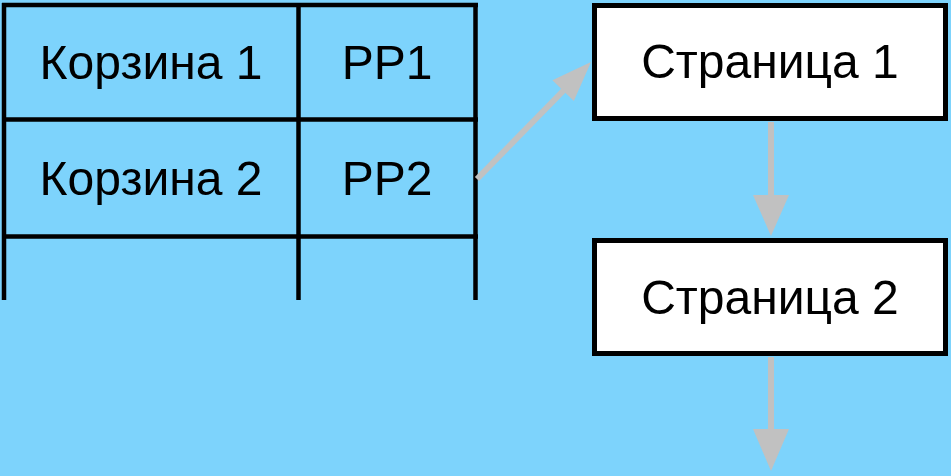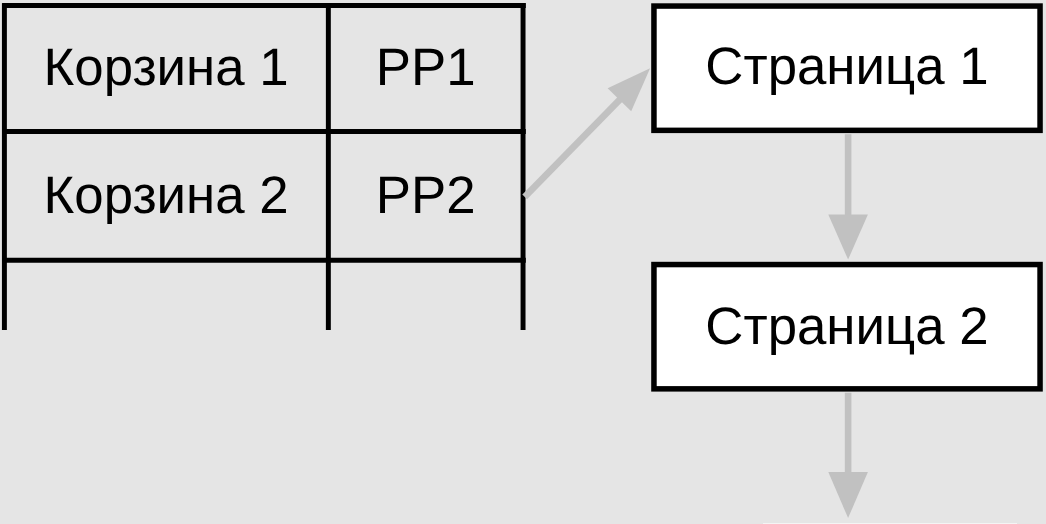--- a/index.html
+++ b/index.html
@@ -4,21 +4,21 @@
 <style>
   html, body {
     margin: 0;
     padding: 0;
     background: #ffffff;
   }
   .canvas-wrap {
     position: relative;
     width: 951px;
     height: 476px;
-    background: #e5e5e5;
+    background: #7dd3fc;
     overflow: hidden;
   }
   svg { display: block; }
   .tline  { stroke-width: 4.5; fill: none; }
   .boxr   { stroke-width: 5; fill: #ffffff; }
   .shaft  { stroke-width: 6; fill: none; }
   .ahead  { stroke: none; }
   text {
     font-family: "Liberation Sans", "DejaVu Sans", sans-serif;
     font-size: 48px;

